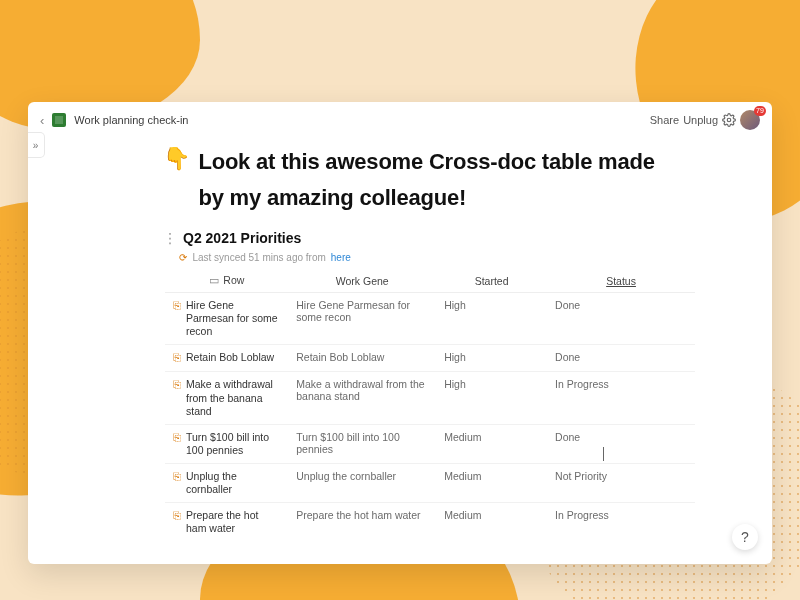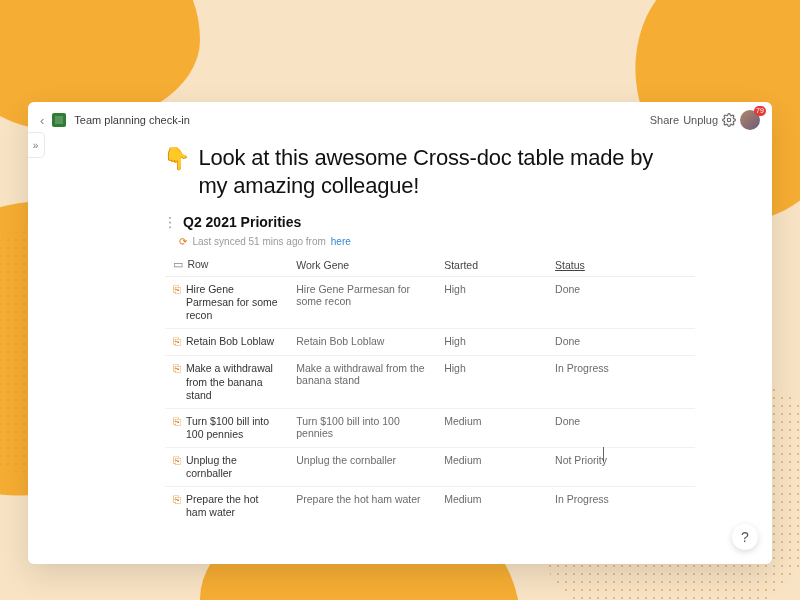--- a/index.html
+++ b/index.html
@@ -23,30 +23,30 @@
   .tb-link { cursor:pointer; }
   .gear { width:14px; height:14px; display:inline-block; }
   .avatar { width:20px; height:20px; border-radius:50%; background:linear-gradient(135deg,#b08968,#6d597a); position:relative; }
   .badge { position:absolute; top:-4px; right:-6px; background:#e53935; color:#fff; font-size:7px; line-height:10px; min-width:12px; padding:0 2px; border-radius:6px; text-align:center;}
 
   .expand-tab { position:absolute; left:-1px; top:30px; width:18px; height:26px; background:#fff; border:1px solid #e8e8e8; border-left:0; border-radius:0 5px 5px 0; display:flex; align-items:center; justify-content:center; font-size:10px; color:#777; cursor:pointer;}
 
   .content { padding: 6px 40px 0 135px; color:#111; overflow:hidden; flex:1; }
   .heading-row { display:flex; gap:8px; }
   .emoji { font-size:22px; line-height:30px; }
-  h1.page-title { font-size:22px; font-weight:400; line-height:28px; letter-spacing:-.2px; max-width:470px; }
+  h1.page-title { font-size:22px; font-weight:700; line-height:36px; letter-spacing:-.2px; max-width:470px; }
   .subhead-row { display:flex; align-items:center; gap:6px; margin-top:14px; }
   .threedots { color:#999; font-size:14px; cursor:pointer;}
   .subhead { font-size:14px; font-weight:700; }
   .sync-row { display:flex; align-items:center; gap:5px; margin:6px 0 6px 16px; font-size:10px; color:#9a9a9a;}
   .sync-ico { color:#d97706; }
   .sync-here { color:#2f88d6; cursor:pointer;}
 
   table.grid { border-collapse: collapse; margin-left:2px; font-size:10.5px; color:#3a3a3a; table-layout:fixed; width:530px;}
-  table.grid th { text-align:left; font-weight:500; color:#444; padding:5px 8px; border-bottom:1px solid #eee;margin-top:45px; }
+  table.grid th { text-align:center; font-weight:500; color:#444; padding:5px 8px; border-bottom:1px solid #eee;margin-top:45px; }
   table.grid th.c-row { width:100px; }
   table.grid th.c-work { width:120px; }
   table.grid th.c-pri { width:90px; }
   table.grid th.c-stat { width:120px;text-decoration:underline; }
   table.grid td { padding:6px 8px; border-top:1px solid #f1f1f1; vertical-align:top; color:#6b6b6b; }
   .rowcell { display:flex; gap:5px; align-items:flex-start;}
   .rowlink { color:#333; line-height:1.25;}
   .doc-mini { color:#d97706; font-size:10px; line-height:14px;}
   .rowcol-ico { color:#888; font-size:11px; margin-right:4px;}
 
@@ -62,21 +62,21 @@
   <div class="blob b3"></div>
   <div class="blob b4"></div>
   <div class="dots"></div>
   <div class="dots2"></div>
 
   <div class="window">
     <div class="titlebar">
       <div class="tb-left">
         <span class="back">‹</span>
         <span class="doc-ico"></span>
-        <span>Team planning check-in</span>
+        <span>Work planning check-in</span>
       </div>
       <div class="tb-right">
         <span class="tb-link">Share</span>
         <span class="tb-link">Unplug</span>
         <span class="gear">
           <svg viewBox="0 0 24 24" width="14" height="14" fill="none" stroke="#666" stroke-width="2">
               <circle cx="12" cy="12" r="3"></circle>
               <path d="M19.4 15a1.7 1.7 0 0 0 .34 1.87l.06.06a2 2 0 1 1-2.83 2.83l-.06-.06a1.7 1.7 0 0 0-1.87-.34 1.7 1.7 0 0 0-1 1.56V21a2 2 0 1 1-4 0v-.09a1.7 1.7 0 0 0-1.11-1.56 1.7 1.7 0 0 0-1.87.34l-.06.06a2 2 0 1 1-2.83-2.83l.06-.06a1.7 1.7 0 0 0 .34-1.87 1.7 1.7 0 0 0-1.56-1H3a2 2 0 1 1 0-4h.09a1.7 1.7 0 0 0 1.56-1.11 1.7 1.7 0 0 0-.34-1.87l-.06-.06a2 2 0 1 1 2.83-2.83l.06.06a1.7 1.7 0 0 0 1.87.34H9a1.7 1.7 0 0 0 1-1.56V3a2 2 0 1 1 4 0v.09a1.7 1.7 0 0 0 1 1.56 1.7 1.7 0 0 0 1.87-.34l.06-.06a2 2 0 1 1 2.83 2.83l-.06.06a1.7 1.7 0 0 0-.34 1.87V9a1.7 1.7 0 0 0 1.56 1H21a2 2 0 1 1 0 4h-.09a1.7 1.7 0 0 0-1.51 1z"></path>
             </svg>
         </span>

